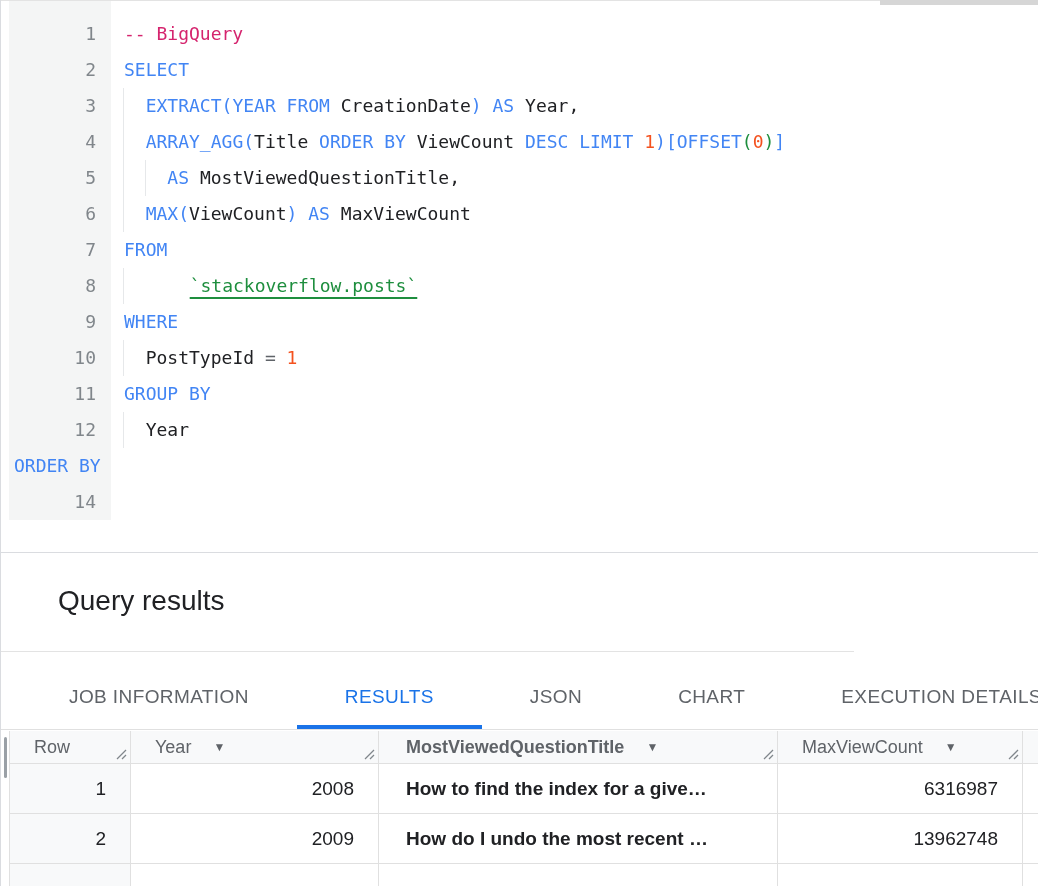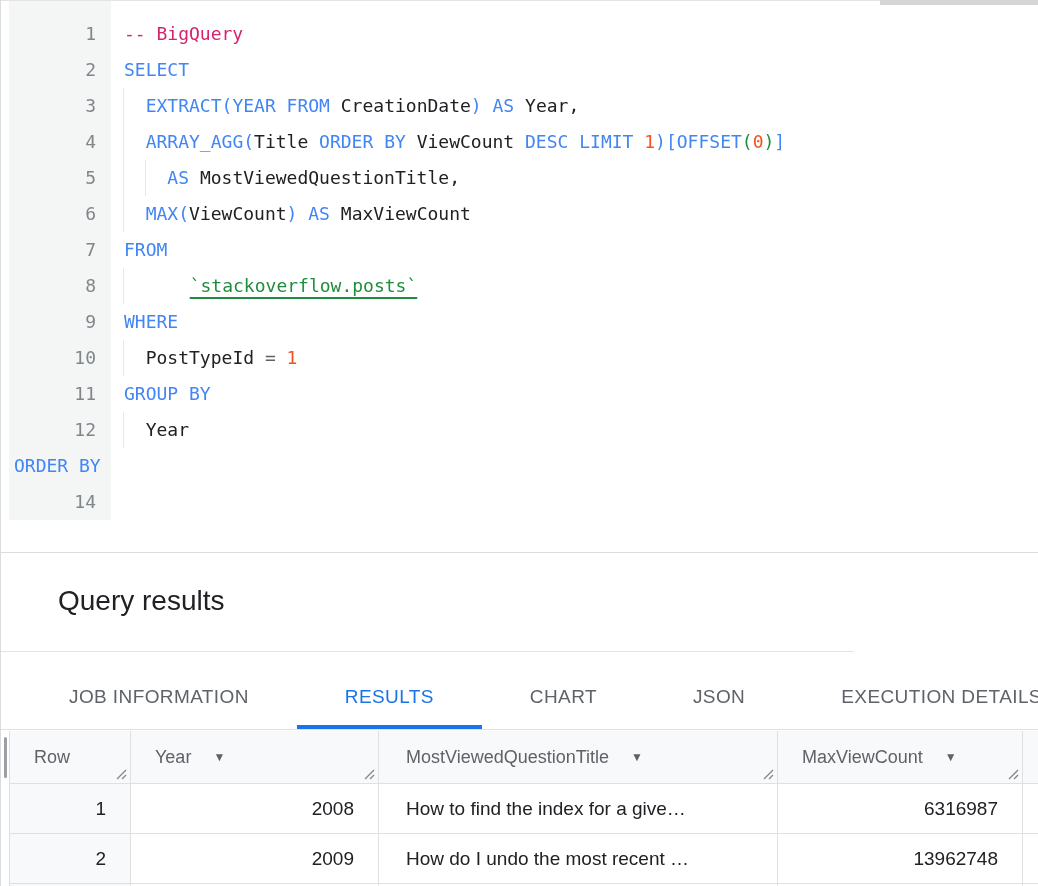--- a/index.html
+++ b/index.html
@@ -46,33 +46,33 @@
          letter-spacing:0.4px; color:#5f6368; position:relative; white-space:nowrap; cursor:pointer; }
   .tab.active { color:var(--accent); }
   .tab.active::after { content:""; position:absolute; left:0; right:0; bottom:0;
                        height:4px; background:var(--accent); }
 
   
   .tablewrap { position:absolute; top:730px; left:0; width:1038px; bottom:0; overflow:hidden; }
   .vthumb { position:absolute; left:4px; top:7px; width:3px; height:41px;
             background:#9aa0a6; border-radius:2px; }
   .grid { position:absolute; left:9px; top:1px; right:0; border-left:1px solid #e0e0e0; }
-  .hrow { display:flex; height:53px; background:#f8f9fa; border-bottom:1px solid #e0e0e0;
+  .hrow { display:flex; height:33px; background:#f8f9fa; border-bottom:1px solid #e0e0e0;
           box-sizing:border-box; }
   .hcell { position:relative; box-sizing:border-box; border-right:1px solid #e0e0e0;
            display:flex; align-items:center; padding:0 24px;
            font-size:18px; font-weight:500; color:#5f6368; }
   .hcell .sort { margin-left:22px; font-size:12px; color:#5f6368; cursor:pointer; }
   .grip { position:absolute; right:2px; bottom:2px; width:14px; height:14px; cursor:col-resize; }
   .drow { display:flex; height:50px; border-bottom:1px solid #e0e0e0; box-sizing:border-box; background:#fff; }
   .dcell { box-sizing:border-box; border-right:1px solid #e0e0e0; display:flex; align-items:center;
            padding:0 24px; font-size:19px; color:#202124; overflow:hidden; white-space:nowrap; }
   .num-cell { justify-content:flex-end; }
   .rowcol { background:#f8f9fa; }
-  .text-cell { padding:0 27px; }
+  .text-cell { padding:0 27px;font-weight:bold; }
   .fill { border-right:none; flex:1; }
 </style>
 </head>
 <body>
 
 <div class="top-edge"></div>
 <div class="top-scroll"></div>
 
 <div class="editor">
   <div class="gutter-bg"></div>
@@ -94,22 +94,22 @@
     </div>
 </div>
 
 <div class="results-bar">
   <h1>Query results</h1>
 </div>
 
 <div class="tabs">
     <div class="tab">JOB INFORMATION</div>
     <div class="tab active">RESULTS</div>
+    <div class="tab">JSON</div>
     <div class="tab">CHART</div>
-    <div class="tab">JSON</div>
     <div class="tab">EXECUTION DETAILS</div>
   </div>
 
 <div class="tablewrap">
   <div class="vthumb"></div>
   <div class="grid">
       <div class="hrow">
         <div class="hcell" style="width: 121px; min-width: 121px;">
           <span>Row</span>
           <svg class="grip" width="14" height="14" viewBox="0 0 14 14">

